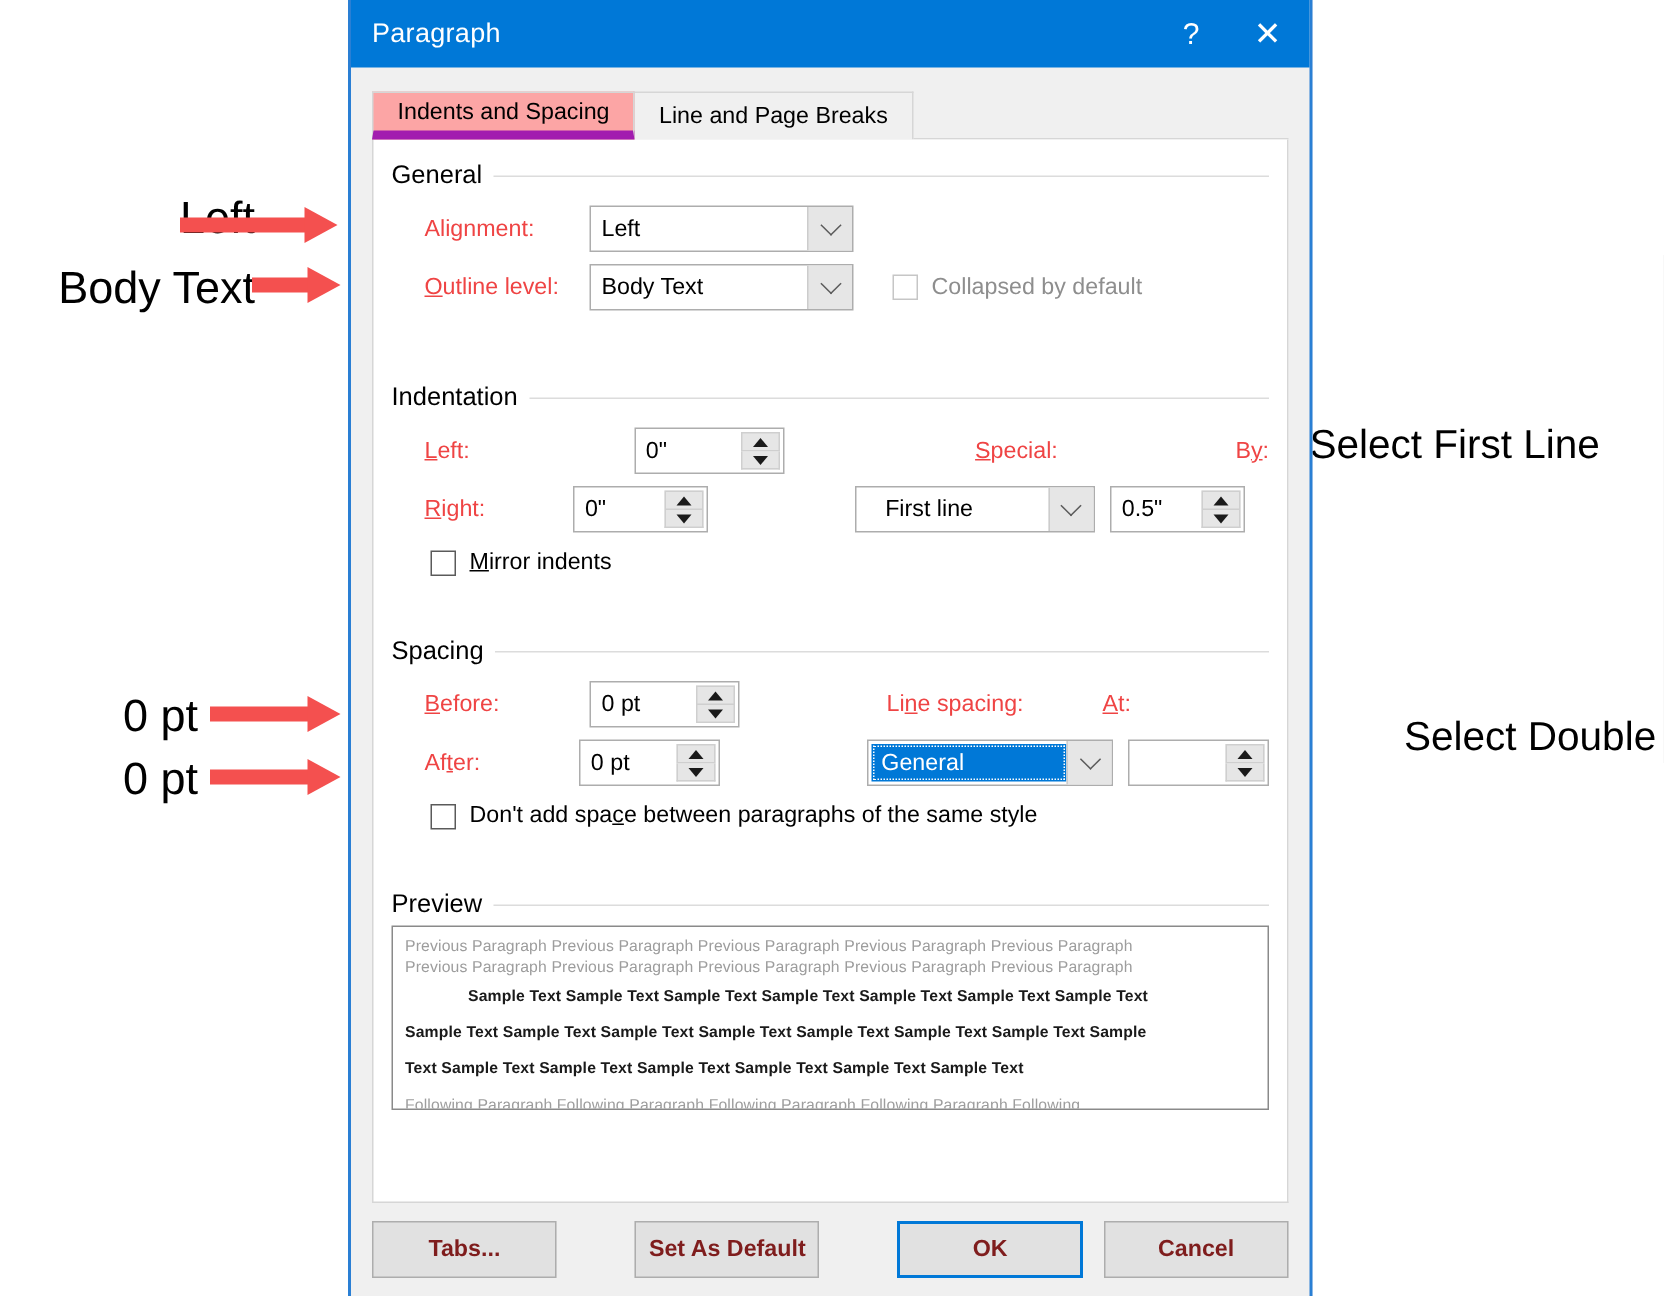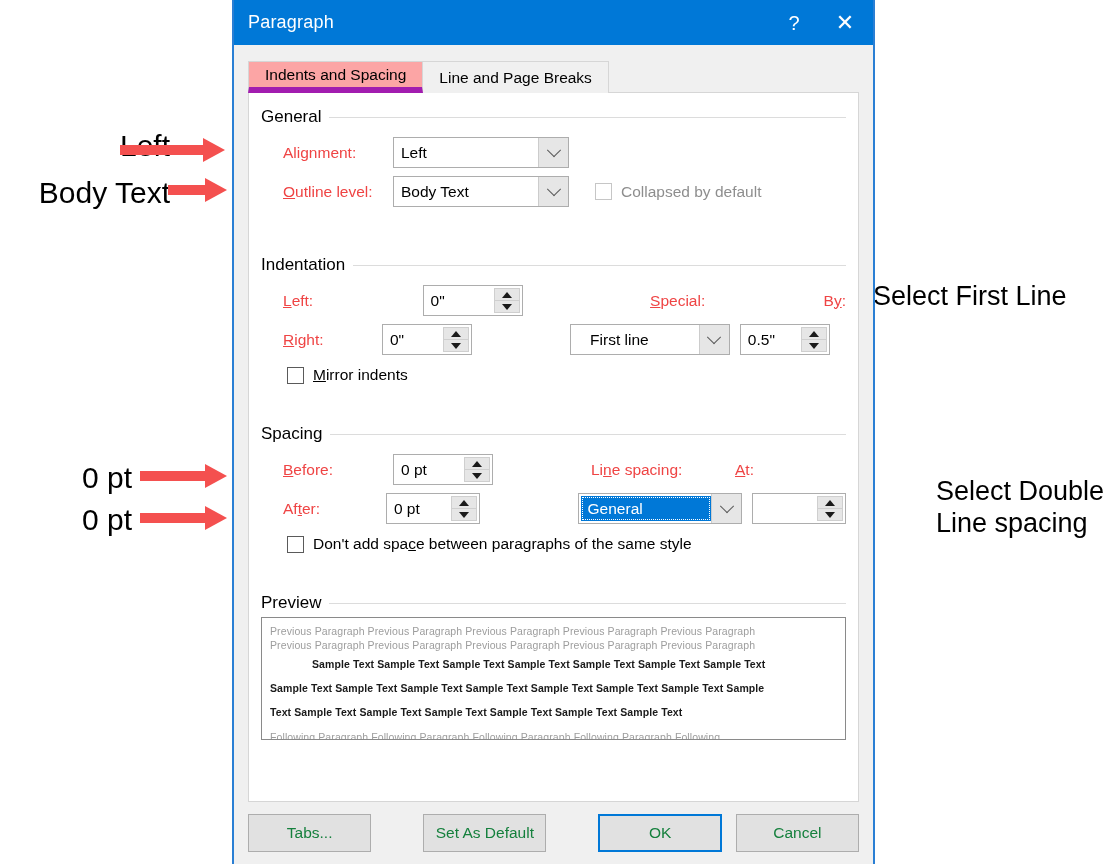--- a/index.html
+++ b/index.html
@@ -307,25 +307,26 @@
     display: flex;
     align-items: center;
     padding: 0 14px;
     box-sizing: border-box;
   }
   .btn {
     height: 38px;
     background: #e1e1e1;
     border: 1px solid #adadad;
     font-size: 15.5px;
-    color: #15803d;
+    color: #7f1d1d;
     display: flex;
     align-items: center;
     justify-content: center;
     box-sizing: border-box;
+    font-weight: bold;
   }
   .btn.primary { border: 2px solid #0078d7; }
   #btn-tabs { width: 128px; }
   #btn-setdefault { width: 128px; margin-left: 52px; }
   #btn-ok { width: 128px; margin-left: 52px; }
   #btn-cancel { width: 128px; margin-left: 14px; }
 </style>
 </head>
 <body>
 
@@ -360,21 +361,20 @@
   <div class="shaft" style="width:66px;"></div>
   <div class="head" style="left:65px;"></div>
 </div>
 
 <div class="annot annot-right" style="left:873px; top:281px;">
   <div>Select First Line</div>
 </div>
 
 <div class="annot annot-right" style="left:908px; top:476px;margin-left:28px;">
   <div>Select Double</div>
-  <div>Line spacing</div>
 </div>
 
 <div id="dialog">
 
   <div class="titlebar">
     <div class="title">Paragraph</div>
     <div class="tb-buttons">
       <div class="tb-btn">?</div>
       <div class="tb-btn close">✕</div>
     </div>

